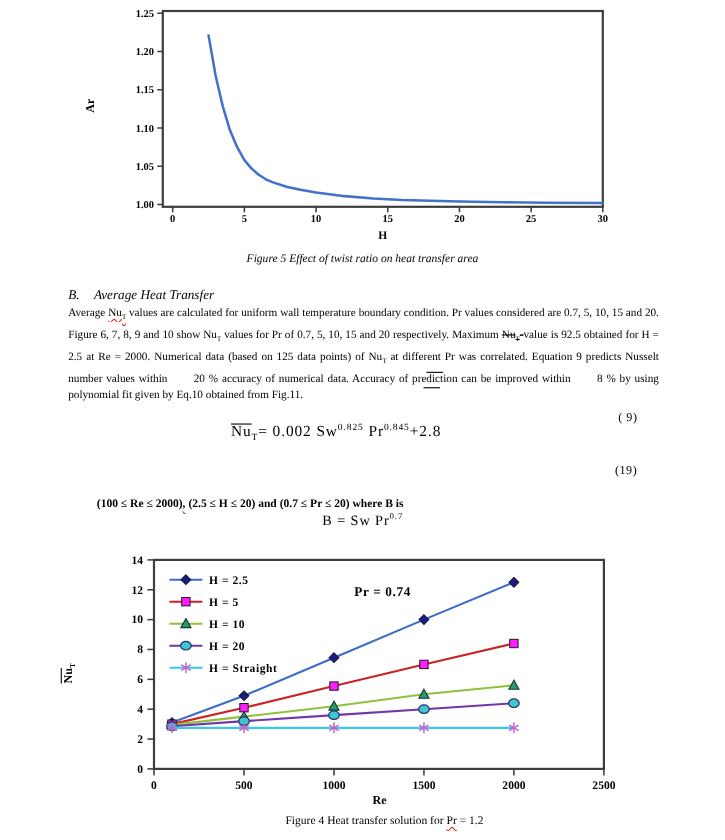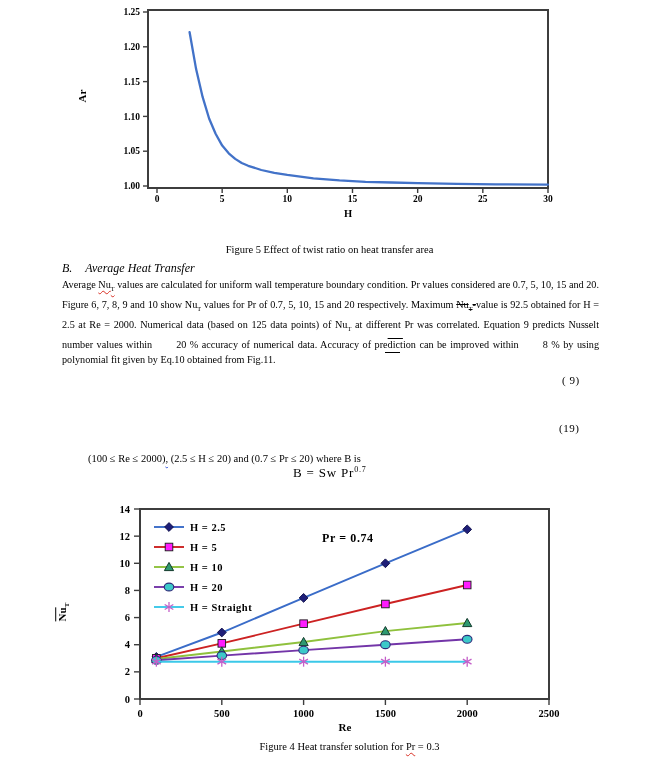--- a/index.html
+++ b/index.html
@@ -56,35 +56,36 @@
       <text x="417.65999999999997" y="202" font-size="9.5" text-anchor="middle" font-weight="bold" fill="#000">20</text>
       <line x1="482.825" y1="188" x2="482.825" y2="193" stroke="#3d3d3d" stroke-width="1.4"></line>
       <text x="482.825" y="202" font-size="9.5" text-anchor="middle" font-weight="bold" fill="#000">25</text>
       <line x1="547.99" y1="188" x2="547.99" y2="193" stroke="#3d3d3d" stroke-width="1.4"></line>
       <text x="547.99" y="202" font-size="9.5" text-anchor="middle" font-weight="bold" fill="#000">30</text>
       <text x="348" y="217" font-size="10.5" text-anchor="middle" font-weight="bold" fill="#000">H</text>
       <polyline points="189.6,32.2 196.1,69.1 202.6,96.9 209.1,118.5 215.6,133.8 222.2,145.6 228.7,153.3 235.2,158.9 241.7,163.0 248.2,165.8 261.3,170.0 274.3,172.8 287.3,174.9 313.4,178.3 339.5,180.4 365.5,181.8 391.6,182.5 417.7,183.2 456.8,183.9 495.9,184.3 548.0,184.6" fill="none" stroke="#4272C8" stroke-width="2.3" stroke-linecap="round" stroke-linejoin="round"></polyline>
     </svg>
   <div class="abs rot ylab" style="left:76px;top:90px;">Ar</div>
 
-  <div class="abs caption" style="left:0;top:244px;">Figure 5 Effect of twist ratio on heat transfer area</div>
+  <div class="abs caption" style="left:0;top:230px;font-style:italic;">Figure 5 Effect of twist ratio on heat transfer area</div>
 
   <div class="abs heading" style="left:62px;top:261px;">
     <span>B.</span><span class="head-gap"></span><span>Average Heat Transfer</span>
   </div>
 
   <div class="abs para" style="left:62px;top:277px;"><span>Average </span><span class="seg-wavyred">Nu</span><span class="seg-sub seg-wavyred">T</span><span> values are calculated for uniform wall temperature boundary condition. Pr values considered are 0.7, 5, 10, 15 and 20. Figure 6, 7, 8, 9 and 10 show </span><span>Nu</span><span class="seg-sub">T</span><span> values for Pr of 0.7, 5, 10, 15 and 20 respectively. Maximum </span><span class="seg-strike">Nu</span><span class="seg-sub seg-strike">T</span><span class="seg-strike">-</span><span>value is 92.5 obtained for H = 2.5 at Re = 2000. Numerical data (based on 125 data points) of </span><span>Nu</span><span class="seg-sub">T</span><span> at different Pr was correlated. Equation 9 predicts Nusselt number values within </span><span class="seg-gap"></span><span> 20 % accuracy of numerical data. Accuracy of pre</span><span class="seg-ol">dict</span><span>ion can be improved within </span><span class="seg-gap"></span><span> 8 % by using polynomial fit given by Eq.10 obtained from Fig.11.</span></div>
 
   <div class="abs artifact" style="left:385px;top:352px;"></div>
 
+  <div class="abs eq" style="left:210px;top:377px;"><span class="seg-ol">Nu</span><span class="seg-sub">T</span><span>= 0.002 Sw</span><span class="seg-sup">0.825</span><span> Pr</span><span class="seg-sup">0.845</span><span>+2.8</span></div>
   <div class="abs eqnum" style="left:562px;top:374px;">( 9)</div>
 
   <div class="abs eqnum" style="left:559px;top:422px;">(19)</div>
 
-  <div class="abs cond" style="left:88px;top:453px;"><span>(100 ≤ Re ≤ 2000)</span><span class="seg-wavyblue">,</span><span> (2.5 ≤ H ≤ 20) and (0.7 ≤ Pr ≤ 20) where B is</span></div>
+  <div class="abs cond" style="left:88px;top:453px;font-weight:bold;"><span>(100 ≤ Re ≤ 2000)</span><span class="seg-wavyblue">,</span><span> (2.5 ≤ H ≤ 20) and (0.7 ≤ Pr ≤ 20) where B is</span></div>
 
   <div class="abs eq" style="left:293px;top:459px;font-size:13px;"><span>B = Sw  Pr</span><span class="seg-sup">0.7</span></div>
 
   <svg id="chart2" class="abs" style="left:0;top:500px" width="659" height="240">
       <rect x="140" y="9" width="409" height="190" fill="none" stroke="#3d3d3d" stroke-width="2"></rect>
       <line x1="134" y1="199" x2="140" y2="199" stroke="#3d3d3d" stroke-width="1.4"></line>
       <text x="130" y="202.5" font-size="10.5" text-anchor="end" font-weight="bold" fill="#000">0</text>
       <line x1="134" y1="171.8572" x2="140" y2="171.8572" stroke="#3d3d3d" stroke-width="1.4"></line>
       <text x="130" y="175.3572" font-size="10.5" text-anchor="end" font-weight="bold" fill="#000">2</text>
       <line x1="134" y1="144.7144" x2="140" y2="144.7144" stroke="#3d3d3d" stroke-width="1.4"></line>
@@ -238,15 +239,15 @@
           <line x1="164.67" y1="109.5" x2="173.33" y2="104.5" stroke="#C45FC9" stroke-width="1.3"></line>
         </g>
         <text x="190" y="110.8" font-size="10.5" text-anchor="start" font-weight="bold" fill="#000" letter-spacing="0.5">H = Straight</text>
       </g>
       <text x="322" y="42" font-size="12" text-anchor="start" font-weight="bold" fill="#000" letter-spacing="0.6">Pr = 0.74</text>
     </svg>
   <div class="abs rot ylab" style="left:54px;top:605px;">
     <span class="seg-ol">Nu</span><span class="seg-sub">T</span>
   </div>
 
-  <div class="abs caption" style="left:20px;top:741px;width:659px;"><span>Figure 4 Heat transfer solution for </span><span class="seg-wavyred">Pr</span><span> = 0.3</span></div>
+  <div class="abs caption" style="left:20px;top:741px;width:659px;"><span>Figure 4 Heat transfer solution for </span><span class="seg-wavyred">Pr</span><span> = 1.2</span></div>
 
 </div>
 
 </body></html>

